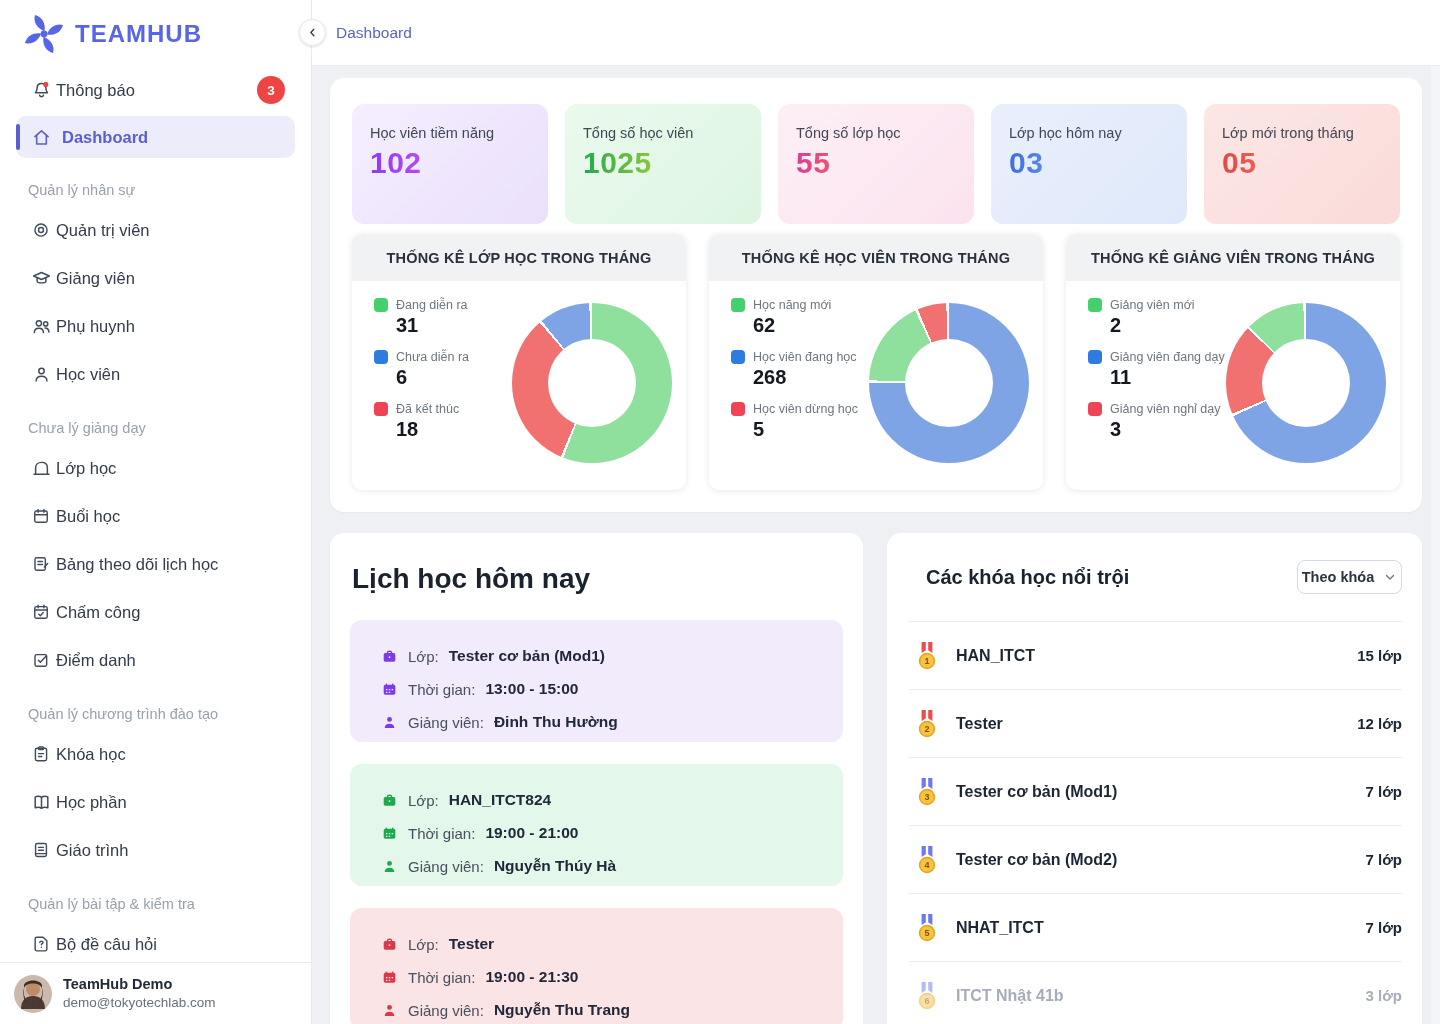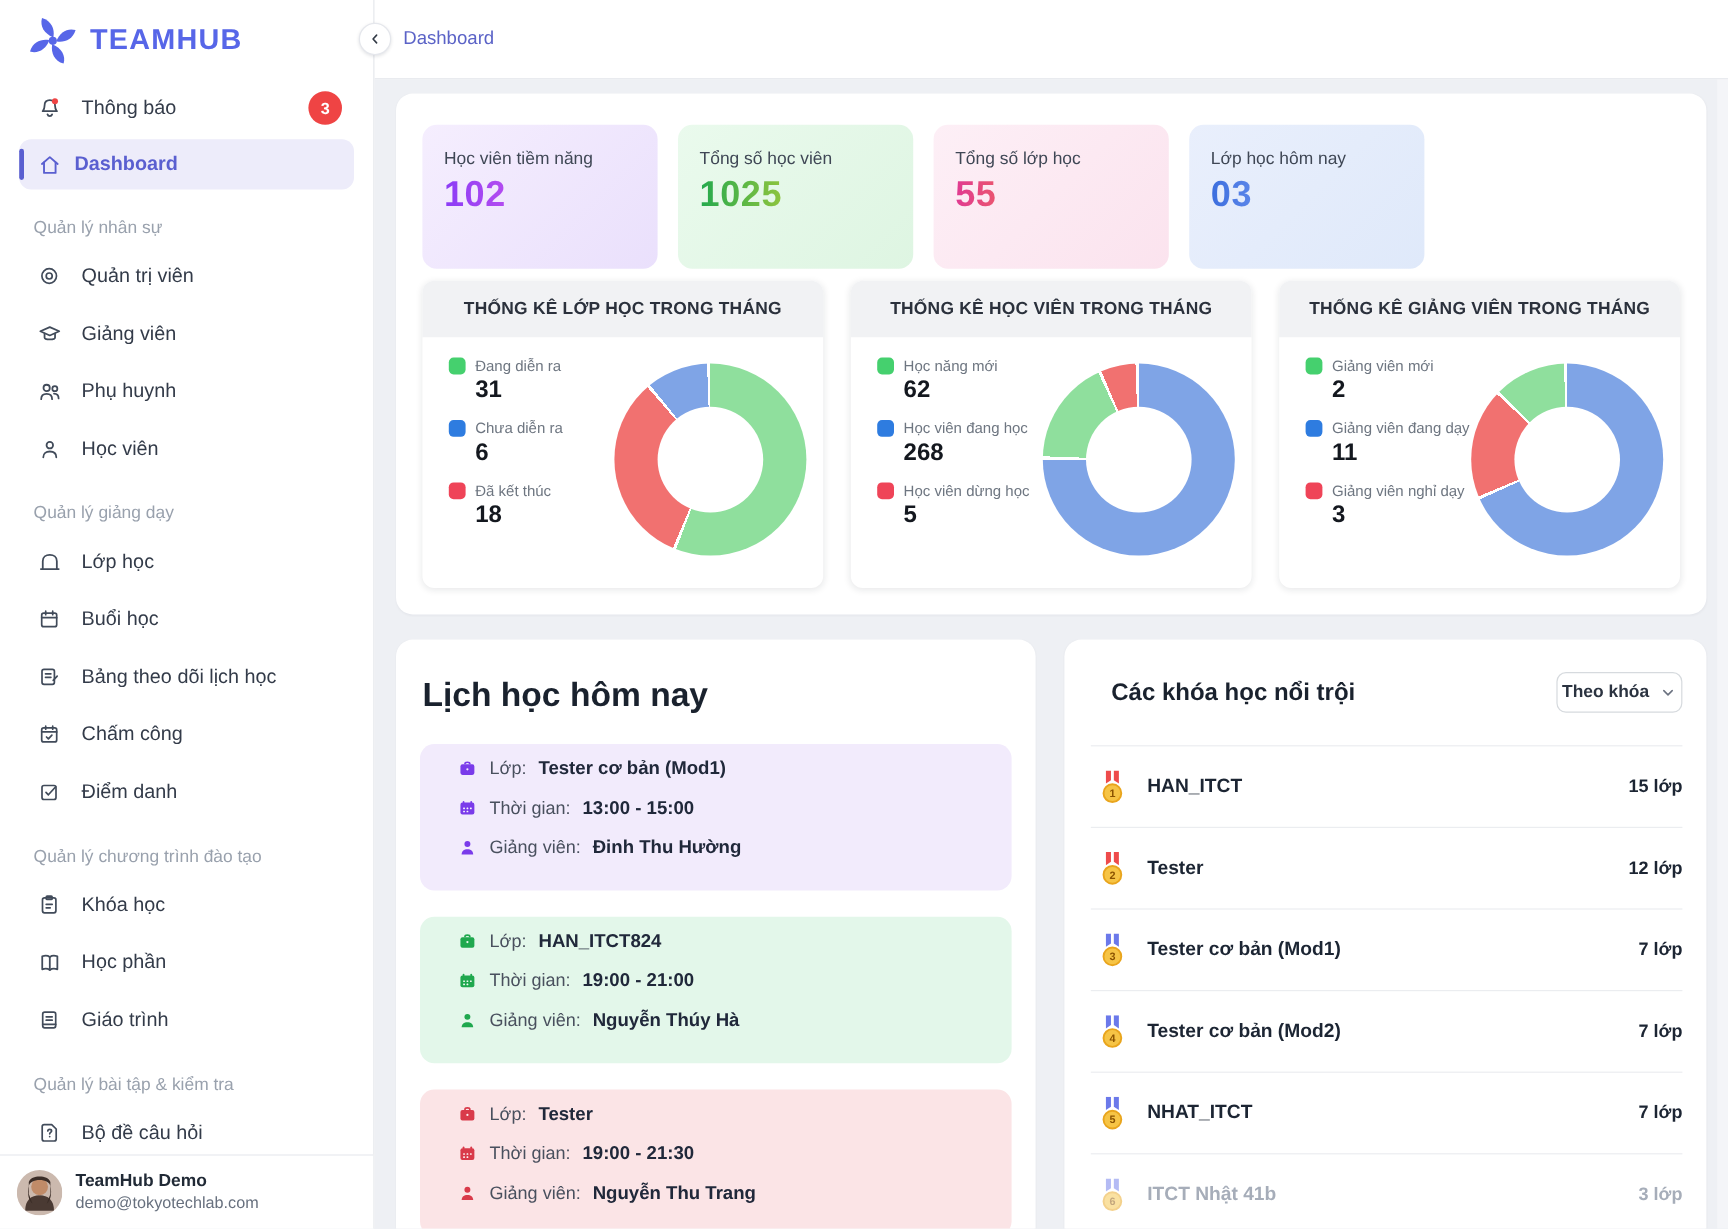--- a/index.html
+++ b/index.html
@@ -3,21 +3,21 @@
 <meta charset="utf-8">
 <style>
   html,body{margin:0;padding:0;background:#eef0f4;}
   *{box-sizing:border-box;font-family:"Liberation Sans","DejaVu Sans",sans-serif;}
   .screen{position:relative;width:1440px;height:1024px;overflow:hidden;background:#eef0f4;}
 
   
   .sidebar{position:absolute;left:0;top:0;width:312px;height:1024px;background:#fff;border-right:1px solid #e8eaee;z-index:3;}
   .logo{display:flex;align-items:center;gap:9px;padding:12px 0 10px 22px;height:66px;cursor:pointer;}
   .logo-text{font-size:24px;font-weight:800;color:#5766e8;letter-spacing:1px;}
-  .nav-row{display:flex;align-items:center;height:48px;padding:0 26px 0 30px;gap:16px;font-size:16.5px;font-weight:500;color:#333b49;cursor:pointer;}
+  .nav-row{display:flex;align-items:center;height:48px;padding:0 26px 0 30px;gap:4px;font-size:16.5px;font-weight:500;color:#333b49;cursor:pointer;}
   .nav-row .nicon{display:flex;width:22px;justify-content:center;color:#414b5a;}
   .badge{margin-left:auto;width:28px;height:28px;border-radius:50%;background:#ef4444;color:#fff;font-size:13.5px;font-weight:700;display:flex;align-items:center;justify-content:center;}
   .active-item{position:relative;margin:2px 16px;height:42px;background:#edecfa;border-radius:10px;display:flex;align-items:center;gap:10px;padding-left:14px;font-size:16.5px;font-weight:600;color:#5a5fd0;cursor:pointer;}
   .active-item .accent{position:absolute;left:0;top:8px;bottom:8px;width:4px;border-radius:4px;background:#5a5fd0;}
   .active-item .nicon{display:flex;width:22px;justify-content:center;color:#5a5fd0;}
   .sec-label{height:46px;display:flex;align-items:flex-end;padding:0 24px 8px 28px;font-size:14.5px;color:#99a1ad;}
   .side-footer{position:absolute;left:0;right:0;bottom:0;height:62px;background:#fff;border-top:1px solid #e8eaee;display:flex;align-items:center;gap:11px;padding:0 14px;cursor:pointer;}
   .avatar{width:38px;height:38px;border-radius:50%;overflow:hidden;flex:0 0 38px;}
   .u-name{font-size:14.5px;font-weight:700;color:#212a36;line-height:1.3;}
   .u-mail{font-size:13.5px;color:#67707e;line-height:1.3;}
@@ -57,21 +57,21 @@
   .donut{position:absolute;left:160px;top:22px;width:160px;height:160px;border-radius:50%;}
   .donut::after{content:"";position:absolute;inset:36px;background:#fff;border-radius:50%;}
 
   
   .sched-card{position:absolute;left:330px;top:533px;width:533px;height:520px;background:#fff;border-radius:14px;box-shadow:0 1px 2px rgba(16,24,40,.04);}
   .sched-title{position:absolute;left:22px;top:30px;font-size:28px;font-weight:800;color:#1a222e;}
   .sched-item{position:absolute;left:20px;width:493px;height:122px;border-radius:12px;padding:12px 0 0 30px;}
   .sched-item.t-purple{top:87px;background:#f2ebfc;color:#7a3bea;}
   .sched-item.t-green {top:231px;background:#e3f7ea;color:#1fa84e;}
   .sched-item.t-red   {top:375px;background:#fbe4e6;color:#d93a4a;}
-  .srow{display:flex;align-items:flex-start;gap:10px;height:33px;}
+  .srow{display:flex;align-items:flex-end;gap:10px;height:33px;}
   .sicon{display:flex;width:18px;justify-content:center;}
   .slabel{font-size:15px;color:#49505e;}
   .sval{font-size:15.5px;font-weight:700;color:#20283a;}
 
   
   .courses-card{position:absolute;left:887px;top:533px;width:535px;height:520px;background:#fff;border-radius:14px;box-shadow:0 1px 2px rgba(16,24,40,.04);}
   .courses-title{position:absolute;left:22px;top:33px;font-size:20px;font-weight:800;color:#1a222e;margin-left:17px;}
   .filter-btn{position:absolute;right:20px;top:27px;width:105px;height:34px;border:1px solid #d6dade;border-radius:8px;background:#fff;display:flex;align-items:center;justify-content:center;gap:9px;font-size:14.5px;font-weight:600;color:#2b3340;cursor:pointer;}
   .course-list{position:absolute;left:0;right:0;top:88px;}
   .course-row{display:flex;align-items:center;height:68px;margin:0 20px 0 22px;padding:0 0 0 6px;border-top:1px solid #ebedf0;}
@@ -159,21 +159,21 @@
       <div class="nav-row">
         <span class="nicon">
           <svg width="21" height="21" viewBox="0 0 24 24" fill="none" stroke="currentColor" stroke-width="1.7" stroke-linecap="round" stroke-linejoin="round">
             <circle cx="12" cy="8" r="3.1"></circle>
               <path d="M5.8 19.5c0-3.7 2.7-5.5 6.2-5.5s6.2 1.8 6.2 5.5"></path>
           </svg>
         </span>
         <span>Học viên</span>
       </div>
 
-      <div class="sec-label">Quản lý giảng dạy</div>
+      <div class="sec-label">Chưa lý giảng dạy</div>
 
       <div class="nav-row">
         <span class="nicon">
           <svg width="21" height="21" viewBox="0 0 24 24" fill="none" stroke="currentColor" stroke-width="1.7" stroke-linecap="round" stroke-linejoin="round">
             <path d="M5.3 18.5V11c0-3.8 2.9-6 6.7-6s6.7 2.2 6.7 6v7.5"></path>
               <path d="M3.5 18.5h17"></path>
           </svg>
         </span>
         <span>Lớp học</span>
       </div>
@@ -302,20 +302,24 @@
       <div class="stat-label">Tổng số học viên</div>
       <div class="stat-num grad-green">1025</div>
     </div>
     <div class="stat-card stat-pink">
       <div class="stat-label">Tổng số lớp học</div>
       <div class="stat-num grad-pink">55</div>
     </div>
     <div class="stat-card stat-blue">
       <div class="stat-label">Lớp học hôm nay</div>
       <div class="stat-num grad-blue">03</div>
+    </div>
+    <div class="stat-card stat-red">
+      <div class="stat-label">Lớp mới trong tháng</div>
+      <div class="stat-num grad-red">05</div>
     </div>
 
     <div class="chart-card chart-1">
       <div class="chart-head">THỐNG KÊ LỚP HỌC TRONG THÁNG</div>
       <div class="chart-body">
         <div class="legend">
           <div class="leg-row">
               <span class="swatch" style="background: rgb(69, 208, 110);"></span>
               <span class="leg-label">Đang diễn ra</span>
             </div>

